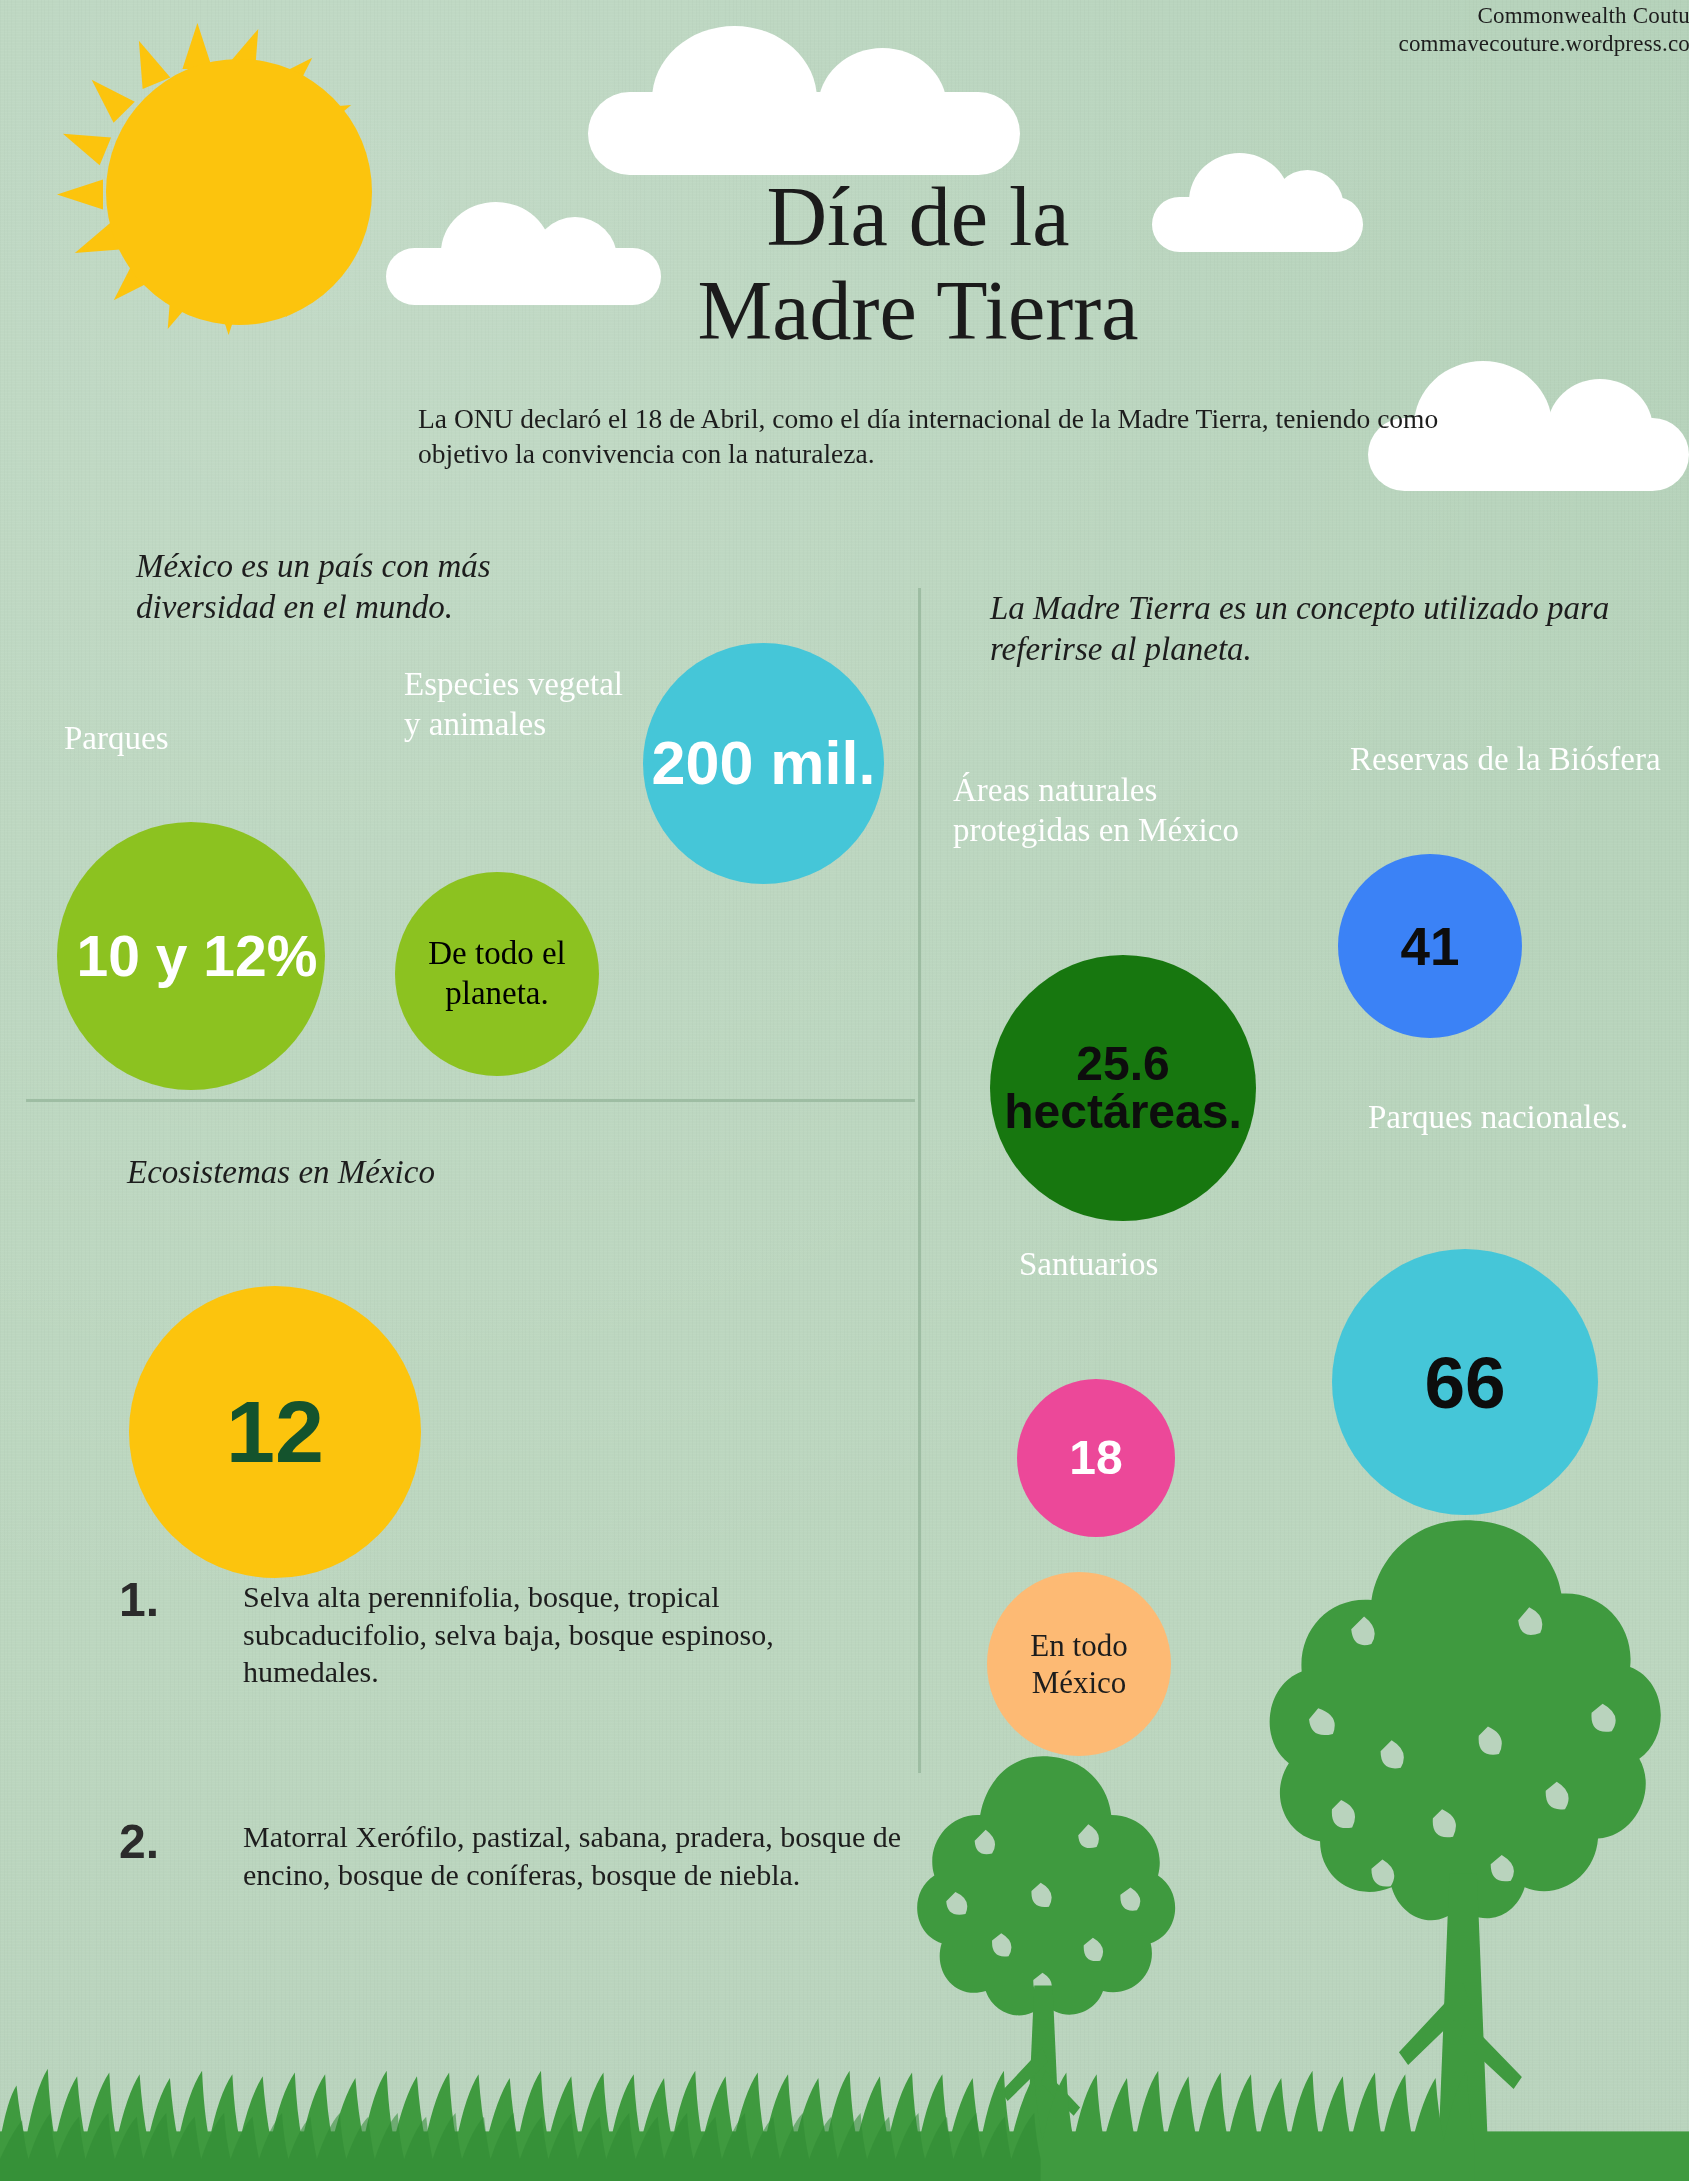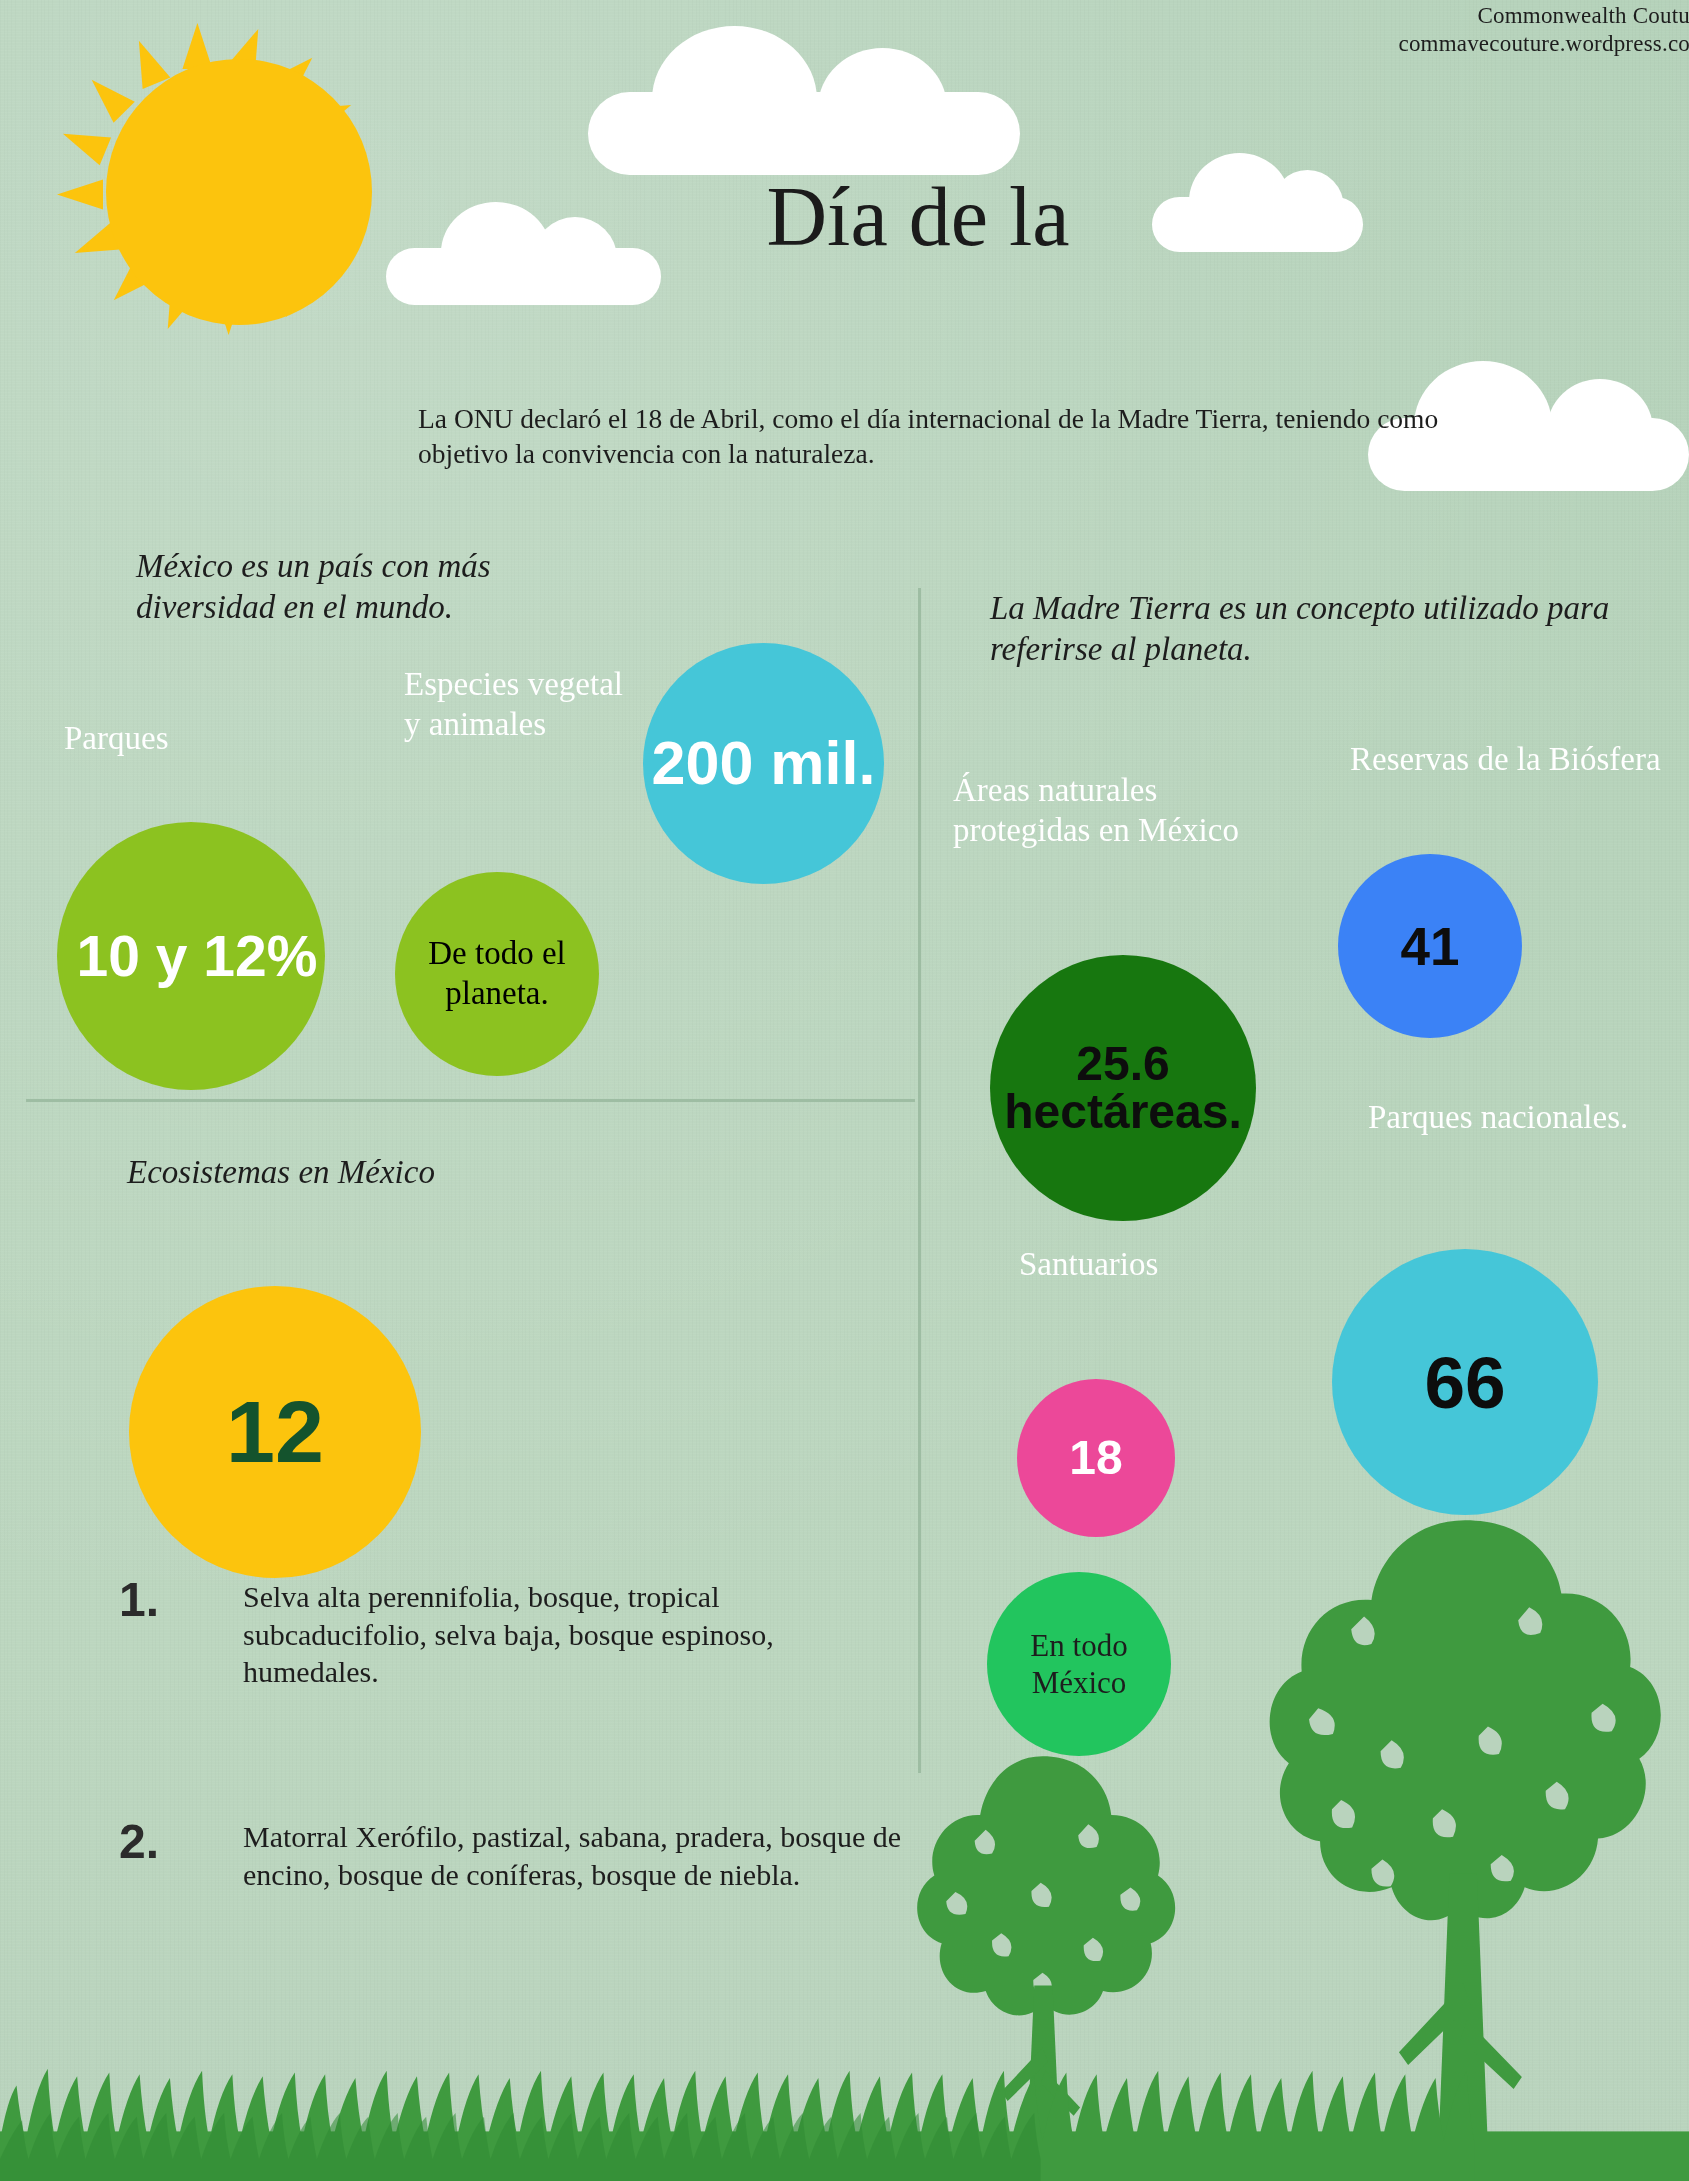--- a/index.html
+++ b/index.html
@@ -231,21 +231,21 @@
   #lbl-parques { left: 1368px; top: 1097px; width: 303px; }
 
   #lbl-sant { left: 1019px; top: 1244px; width: 275px; }
 
   #b-18 { left: 1017px; top: 1379px; width: 158px; height: 158px; background:#ec4899; }
   #b-18 .bubble-num { color:#ffffff; font-size: 48px; }
 
   #b-66 { left: 1332px; top: 1249px; width: 266px; height: 266px; background:#45c6d8; }
   #b-66 .bubble-num { color:#0d0d0d; font-size: 73px; }
 
-  #b-entodo { left: 987px; top: 1572px; width: 184px; height: 184px; background:#22c55e; }
+  #b-entodo { left: 987px; top: 1572px; width: 184px; height: 184px; background:#fdba74; }
   #b-entodo .t { color:#1d1d1d; font-family:"Liberation Serif", serif; font-size: 31px; line-height:1.2; }
 
   
   #tree-big  { position: absolute; left: 1254px; top: 1506px; width: 422px; height: 643px; }
   #tree-small{ position: absolute; left: 905px;  top: 1745px; width: 275px; height: 404px; }
   #grass     { position: absolute; left: 0; bottom: 0; width: 1690px; height: 161px; }
 </style>
 </head>
 <body>
 
@@ -277,20 +277,21 @@
   <div class="disc"></div>
 </div>
 
 <div class="cloud" id="cloud-a"></div>
 <div class="cloud" id="cloud-b"></div>
 <div class="cloud" id="cloud-c"></div>
 <div class="cloud" id="cloud-d"></div>
 
 <div id="title">
   <span>Día de la</span>
+  <span class="l2">Madre Tierra</span>
 </div>
 <div id="intro">La ONU declaró el 18 de Abril, como el día internacional de la Madre Tierra, teniendo como objetivo la convivencia con la naturaleza.</div>
 
 <div id="v-divider"></div>
 <div id="h-divider"></div>
 
 <div class="heading-italic" id="lead-mx">México es un país con más diversidad en el mundo.</div>
 
 <div class="label" id="lbl-especies">Parques</div>
 <div class="label" id="lbl-veg">Especies vegetal y animales</div>

